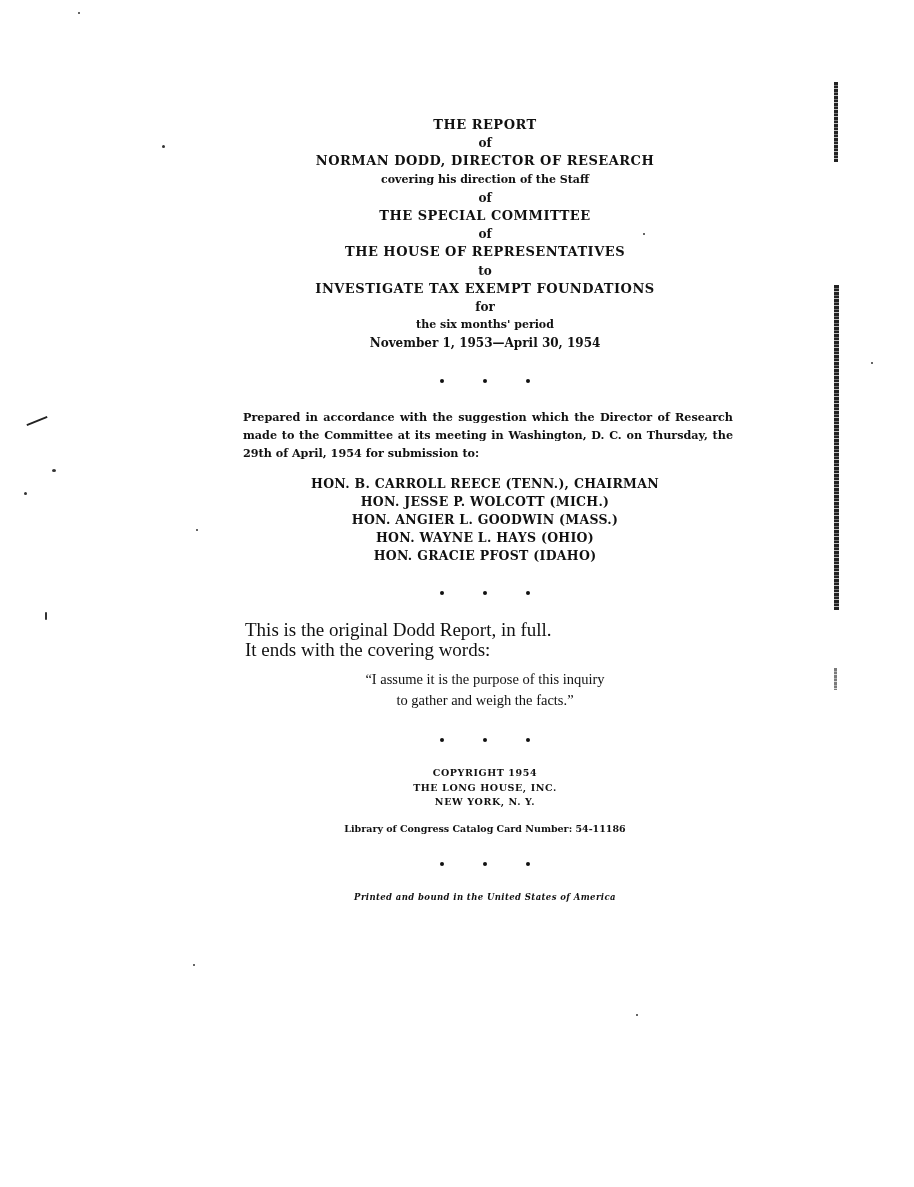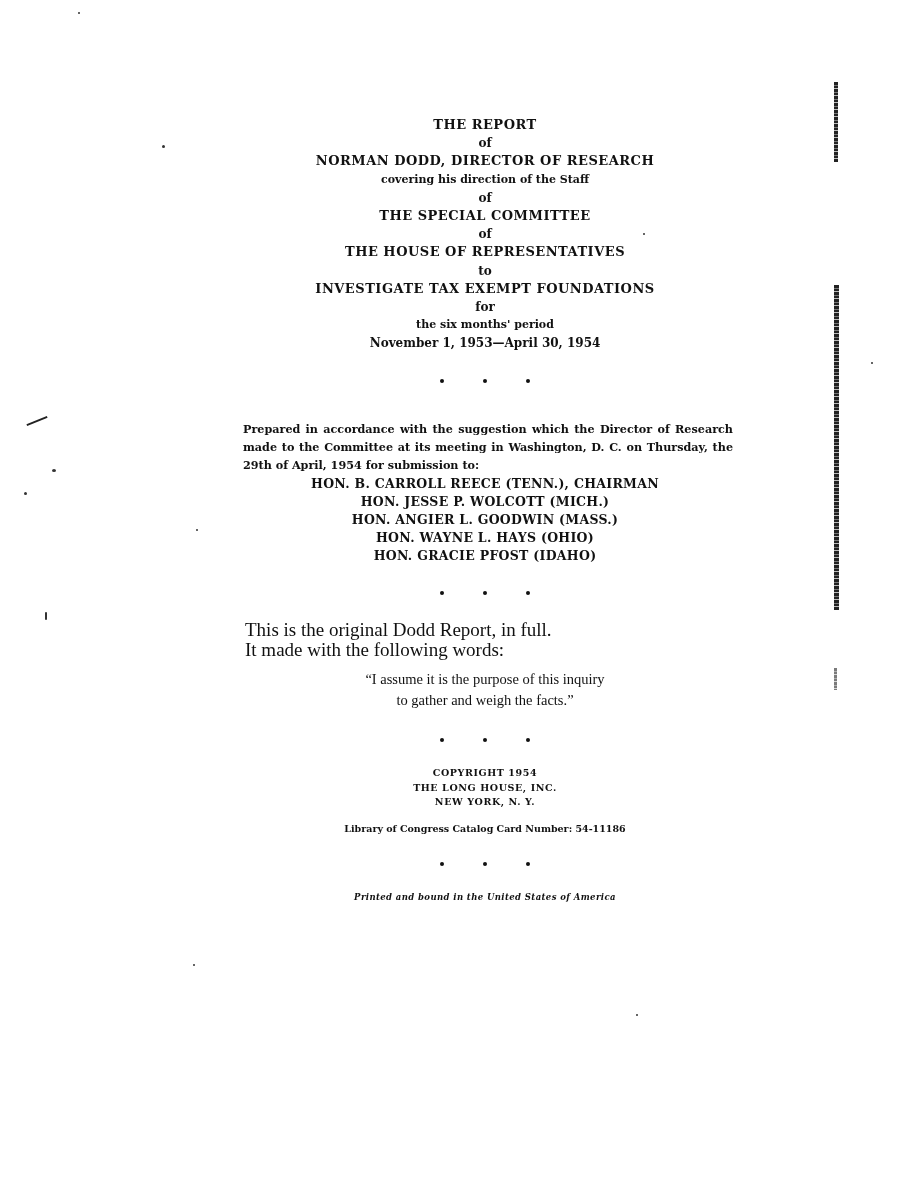--- a/index.html
+++ b/index.html
@@ -11,21 +11,20 @@
     .center { position: absolute; left: 0; width: 970px; text-align: center; }
     .title-block { top: 116px; line-height: 18.2px; font-size: 12px; font-weight: bold; }
     .title-block .big { font-size: 13px; letter-spacing: 0.5px; font-weight: bold; }
     .title-block .small { font-size: 11px; }
     .dots { position: absolute; left: 440px; width: 90px; display: flex; justify-content: space-between; }
     .dot { width: 4px; height: 4px; border-radius: 50%; background: #111; }
     .prepared {
       position: absolute; left: 243px; top: 408px; width: 490px;
       font-size: 11.2px; font-weight: bold; line-height: 18px;
       text-align: justify;
-      margin-top: 12px;
     }
     .members { top: 475px; font-size: 12.5px; font-weight: bold; line-height: 18px; letter-spacing: 0.3px; }
     .dodd {
       position: absolute; left: 245px; top: 620px; font-size: 19px; line-height: 20px;
       font-family: "Liberation Serif", serif;
     }
     .quote {
       position: absolute; left: 0; width: 970px; text-align: center;
       top: 669px; font-size: 14.5px; line-height: 21px; font-family: "Liberation Serif", serif;
     }
@@ -71,21 +70,21 @@
 </div>
 
 <div class="dots" style="top:591px">
   <span class="dot"></span>
   <span class="dot"></span>
   <span class="dot"></span>
 </div>
 
 <div class="dodd">
   <div>This is the original Dodd Report, in full.</div>
-  <div>It made with the following words:</div>
+  <div>It ends with the covering words:</div>
 </div>
 
 <div class="quote">
   <div>“I assume it is the purpose of this inquiry</div>
   <div>to gather and weigh the facts.”</div>
 </div>
 
 <div class="dots" style="top:738px">
   <span class="dot"></span>
   <span class="dot"></span>

